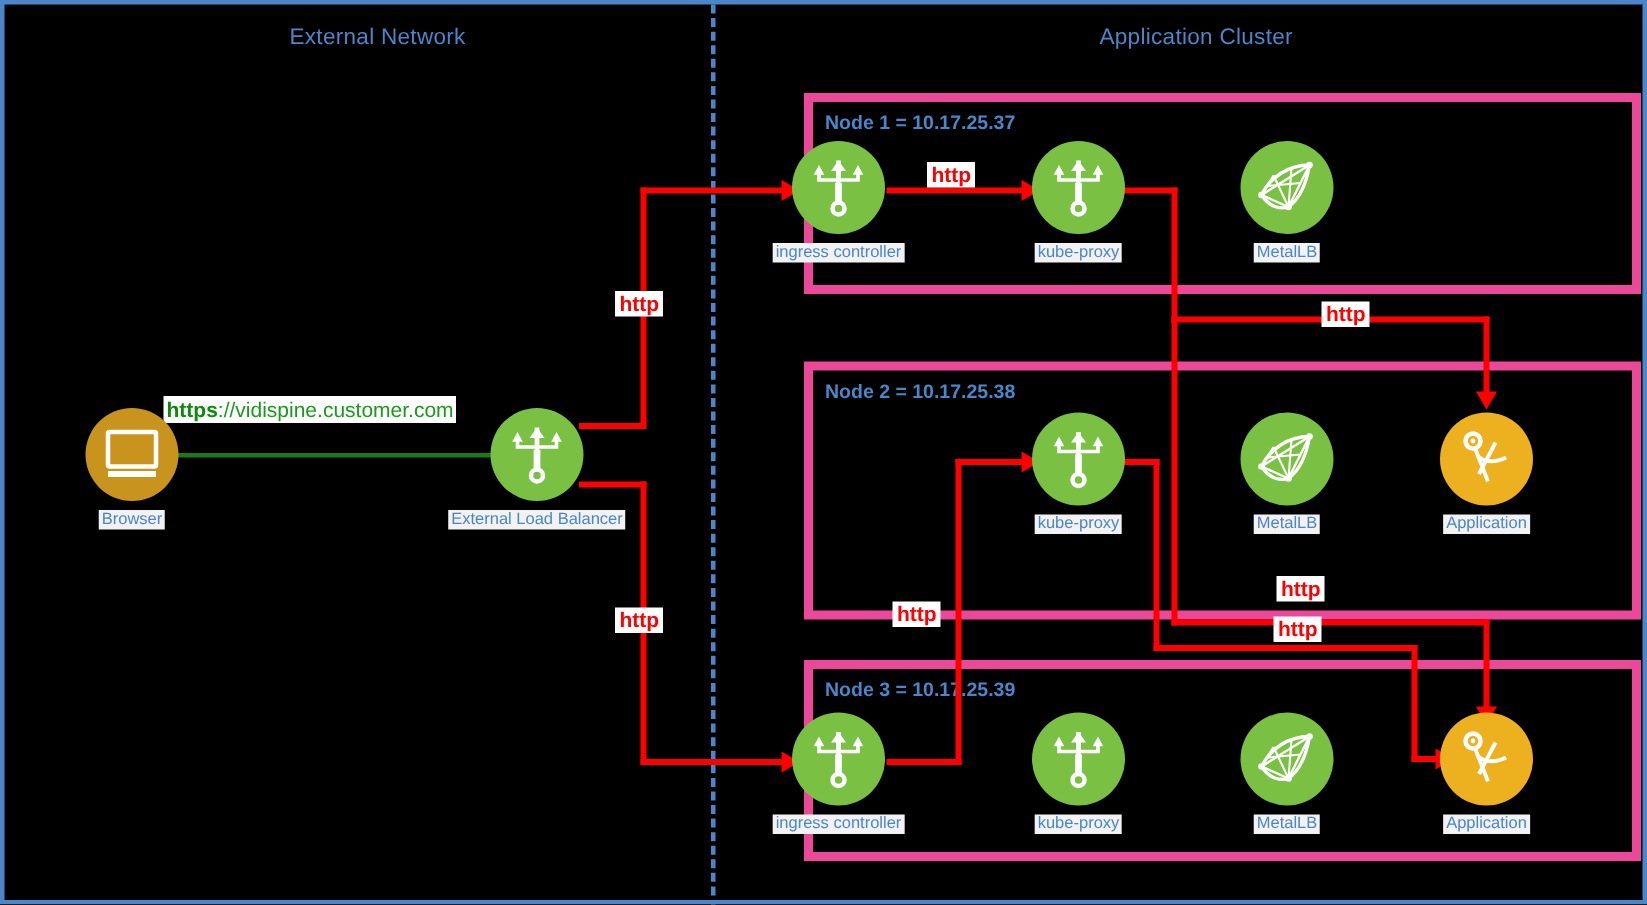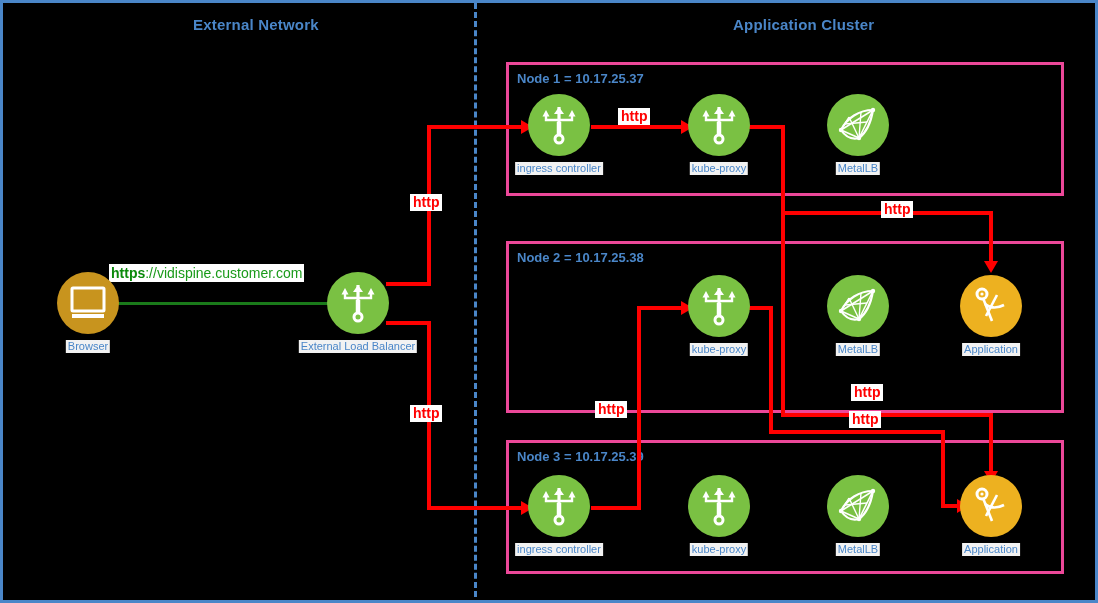--- a/index.html
+++ b/index.html
@@ -13,38 +13,39 @@
     position: relative;
     width: 1098px; height: 603px;
     background: #000000;
     border: 3px solid #4a86c8;
   }
 
   
   .section-title {
     position: absolute;
     color: #4a86c8;
-    font-weight: bold;
+    font-weight: normal;
     font-size: 15px;
     letter-spacing: .2px;
     white-space: nowrap;
   }
 
   
   .divider {
     position: absolute;
     left: 471px; top: 0; width: 0; height: 603px;
     border-left: 3px dashed #4a86c8;
   }
 
   
   .node-box {
     position: absolute;
-    border: 3px solid #ec4899;
+    border: 6px solid #ec4899;
     background: transparent;
+    margin-left: 30px;
   }
   .node-label {
     position: absolute;
     left: 8px; top: 6px;
     color: #4a86c8;
     font-weight: bold;
     font-size: 13px;
     white-space: nowrap;
   }
 

